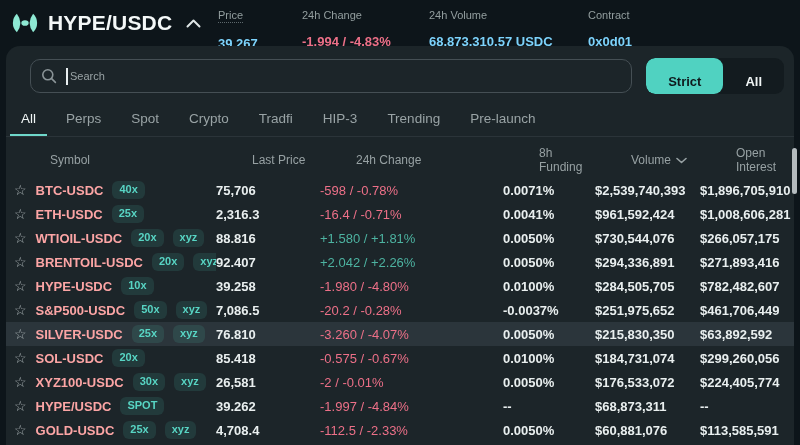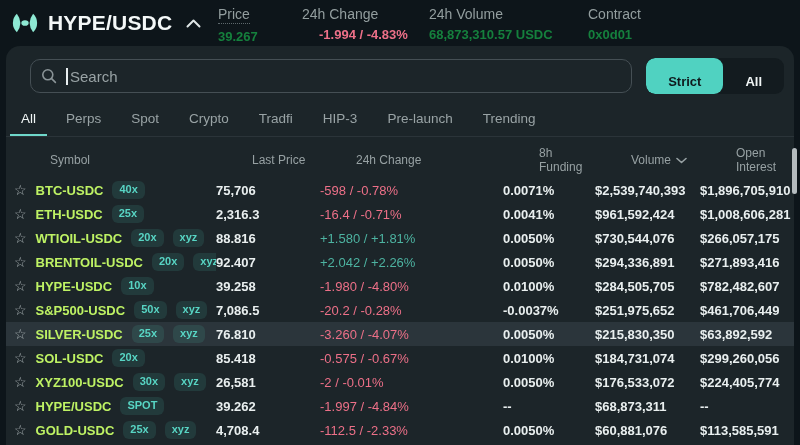--- a/index.html
+++ b/index.html
@@ -18,39 +18,39 @@
   }
   .logo { width:26px; height:22px; display:block; }
   .pair-name { font-size:21px; font-weight:700; color:#f4f8f8; letter-spacing:.2px; }
   .chev-up { margin-left:4px; }
   .stats { position:absolute; left:218px; top:5px; right:0; display:flex; }
   .stat { flex:none; }
   .stat:nth-child(1){ width:84px; }
   .stat:nth-child(2){ width:127px; }
   .stat:nth-child(3){ width:159px; }
   .stat:nth-child(4){ width:166px; }
-  .stat-label { font-size:14px; color:#939e9f; margin-bottom:5px; display:inline-block; }
+  .stat-label { font-size:11px; color:#939e9f; margin-bottom:13px; display:inline-block; }
   .stat-label.dotted { border-bottom:1px dotted #5d686c; padding-bottom:1px; }
-  .stat-value { font-size:13px; font-weight:600; color:#15803d; white-space:nowrap; }
-  .stat-value.neg { color:#ed7088;margin-left:17px; }
+  .stat-value { font-size:13px; font-weight:600; color:#7dd3fc; white-space:nowrap; }
+  .stat-value.neg { color:#ed7088; }
   
   .panel {
     position:absolute; top:46px; left:6px; right:6px; bottom:0;
     background:#1c2529; border-radius:14px 14px 0 0; overflow:hidden;
   }
   .search-row { display:flex; align-items:center; padding:12px 10px 0 24px; gap:14px; }
   .search-box {
     flex:1; height:34px; border:1px solid #454f54; border-radius:10px;
     display:flex; align-items:center; padding:0 10px; position:relative; background:transparent;
   }
   .search-box svg { flex:none; }
   .caret { width:2px; height:17px; background:#e8eef0; margin-left:9px; }
   .search-input {
     flex:1; background:transparent; border:none; outline:none;
-    color:#eef3f3; font-size:15px; font-family:inherit; padding-left:2px;
+    color:#eef3f3; font-size:11px; font-family:inherit; padding-left:2px;
   }
   .search-input::placeholder { color:#99a3a5; }
   .toggle-group {
     flex:none; display:flex; background:#131b1f; border-radius:9px; height:36px; overflow:hidden;
   }
   .toggle-btn {
     border:none; cursor:pointer; font-family:inherit; font-size:13px; font-weight:700;
     padding:16px 22px; background:transparent; color:#f0f5f5;
   }
   .toggle-btn.active { background:#50d2c1; color:#0f1a1d; border-radius:9px; }
@@ -70,21 +70,21 @@
     grid-template-columns:202px 104px 183px 92px 105px 1fr;
     align-items:center; padding-left:8px;
   }
   .thead { height:36px; margin-top:5px; }
   .th { font-size:12px; color:#97a1a3; display:flex; align-items:center; gap:5px; cursor:pointer;margin-left:36px; }
   .row { height:24px; font-size:13px; cursor:pointer; }
   .row.highlight { background:#2b353b; }
   .cell { white-space:nowrap; overflow:hidden; }
   .sym-cell { display:flex; align-items:center; gap:9px; }
   .star { color:#a8b1b3; font-size:14px; line-height:1; cursor:pointer; }
-  .sym-name { font-weight:600; color:#bef264; }
+  .sym-name { font-weight:600; color:#fca5a5; }
   .badge {
     font-size:11px; font-weight:600; color:#58d5c4; background:rgba(80,210,193,.12);
     padding:2px 7px; border-radius:6px; line-height:1.2;
   }
   .num { color:#e9efef; font-weight:700; }
   .chg.down { color:#ed7088; }
   .chg.up { color:#4db3a1; }
   
   .scroll-thumb {
     position:absolute; right:3px; top:148px; width:5px; height:46px;
@@ -130,22 +130,22 @@
     </div>
   </div>
 
   <div class="tabs" id="tabs">
       <div class="tab active">All</div>
       <div class="tab">Perps</div>
       <div class="tab">Spot</div>
       <div class="tab">Crypto</div>
       <div class="tab">Tradfi</div>
       <div class="tab">HIP-3</div>
+      <div class="tab">Trending</div>
       <div class="tab">Pre-launch</div>
-      <div class="tab">Trending</div>
     </div>
 
   <div class="thead grid-cols" id="thead">
       <div class="th">Symbol</div>
       <div class="th">Last Price</div>
       <div class="th">24h Change</div>
       <div class="th">8h Funding</div>
       <div class="th">Volume<svg width="11" height="7" viewBox="0 0 11 7">
           <polyline points="1,1.5 5.5,5.5 10,1.5" fill="none" stroke="#97a1a3" stroke-width="1.6" stroke-linecap="round" stroke-linejoin="round"></polyline>
         </svg></div>

